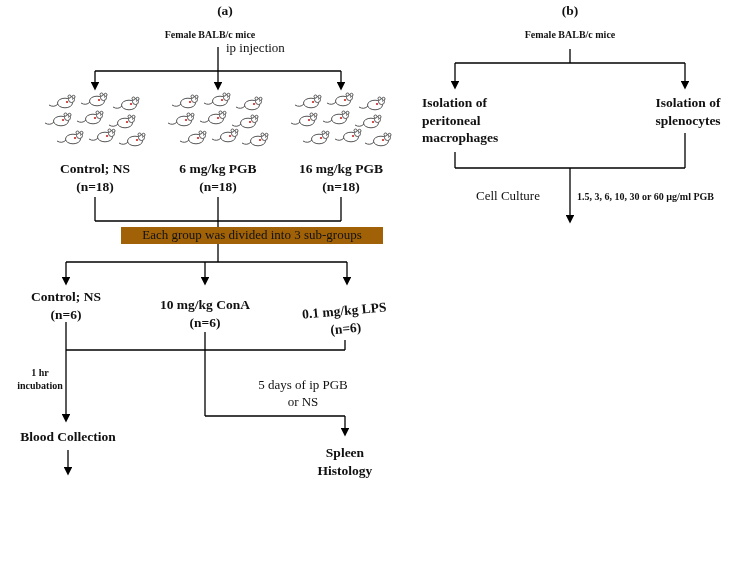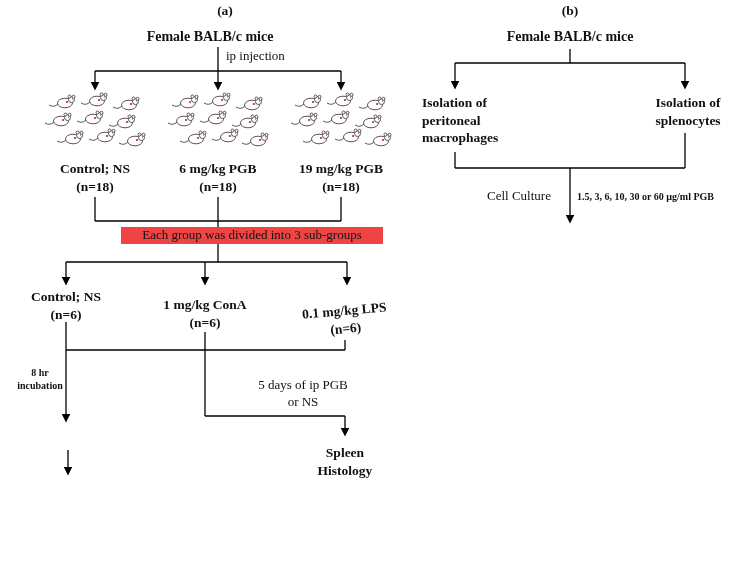--- a/index.html
+++ b/index.html
@@ -4,27 +4,27 @@
 <style>
   * { margin:0; padding:0; box-sizing:border-box; }
   html,body { background:#ffffff; }
   .fig {
     position:relative; width:748px; height:562px; background:#fff;
     font-family:"Liberation Serif","DejaVu Serif",serif; color:#111;
     overflow:hidden;
   }
   .t { position:absolute; font-size:13px; line-height:1.3; }
   .b { font-weight:bold; font-size:13.5px; }
-  .ttl { font-size:14px; }
+  .ttl { font-size:10px; }
   .c { text-align:center; }
-  .r { text-align:center; }
+  .r { text-align:left; }
   .pre { white-space:pre-line; }
   .small { font-size:10px;font-weight:bold; }
   .nw { white-space:nowrap; }
-  .bgw { background:#ef4444; }
+  .bgw { background:#a16207; }
   .blk { display:block; }
   .tilt { transform:rotate(-5deg); }
   svg.lines { position:absolute; left:0; top:0; }
   .ln path { stroke:#000; stroke-width:1.3; fill:none; }
   .ln .ar { marker-end:url(#ah); }
   .mice { position:absolute; }
   .mf { fill:#fff; stroke:#555; stroke-width:1; }
   .ml { fill:none; stroke:#555; stroke-width:1; }
 </style>
 </head>
@@ -113,52 +113,53 @@
     <use href="#mouse" x="18" y="21"></use>
       <use href="#mouse" x="50" y="19"></use>
       <use href="#mouse" x="82" y="23"></use>
     <use href="#mouse" x="30" y="39"></use>
       <use href="#mouse" x="62" y="37"></use>
       <use href="#mouse" x="92" y="41"></use>
   </svg>
 
   <div class="t b c" style="left:195px;top:2px;width:60px">(a)</div>
   <div class="t b c ttl" style="left:110px;top:28px;width:200px">Female BALB/c mice</div>
-  <div class="t" style="left:226px;top:48px">ip injection</div>
+  <div class="t" style="left:226px;top:40px">ip injection</div>
 
   <div class="t b c" style="left:35px;top:160px;width:120px">
     <span class="blk">Control; NS</span>
     <span class="blk">(n=18)</span>
   </div>
   <div class="t b c" style="left:158px;top:160px;width:120px">
     <span class="blk">6 mg/kg PGB</span>
     <span class="blk">(n=18)</span>
   </div>
   <div class="t b c" style="left:281px;top:160px;width:120px">
-    <span class="blk">19 mg/kg PGB</span>
+    <span class="blk">16 mg/kg PGB</span>
     <span class="blk">(n=18)</span>
   </div>
 
   <div class="t c bgw" style="left:121px;top:227px;width:262px">Each group was divided into 3 sub-groups</div>
 
   <div class="t b c" style="left:6px;top:288px;width:120px">
     <span class="blk">Control; NS</span>
     <span class="blk">(n=6)</span>
   </div>
   <div class="t b c" style="left:135px;top:296px;width:140px">
-    <span class="blk">1 mg/kg ConA</span>
+    <span class="blk">10 mg/kg ConA</span>
     <span class="blk">(n=6)</span>
   </div>
   <div class="t b c tilt" style="left:285px;top:302px;width:120px">
     <span class="blk">0.1 mg/kg LPS</span>
     <span class="blk">(n=6)</span>
   </div>
 
-  <div class="t c pre small" style="left:12px;top:366px;width:56px">8 hr
+  <div class="t c pre small" style="left:12px;top:366px;width:56px">1 hr
 incubation</div>
+  <div class="t b c" style="left:0px;top:428px;width:136px">Blood Collection</div>
 
   <div class="t c pre" style="left:252px;top:377px;width:102px">5 days of ip PGB
 or NS</div>
   <div class="t b c pre" style="left:303px;top:444px;width:84px">Spleen
 Histology</div>
 
   <div class="t b c" style="left:540px;top:2px;width:60px">(b)</div>
   <div class="t b c ttl" style="left:470px;top:28px;width:200px">Female BALB/c mice</div>
 
   <div class="t b pre" style="left:422px;top:94px;width:115px">Isolation of

